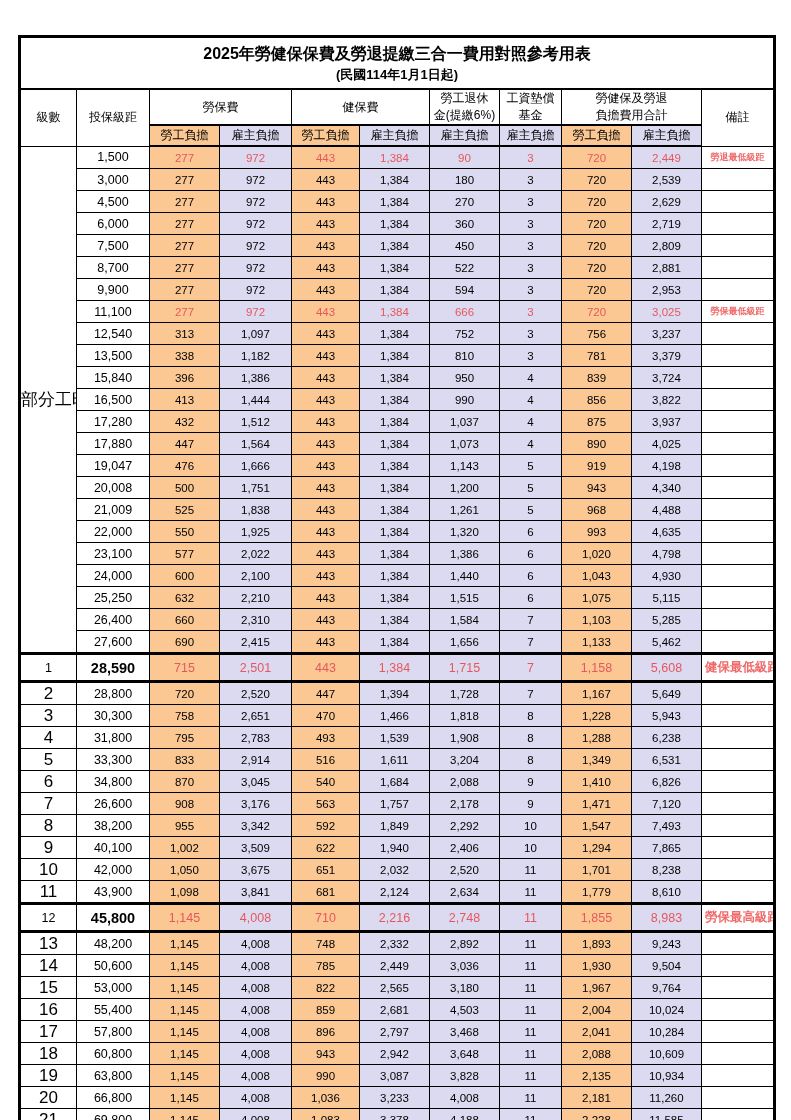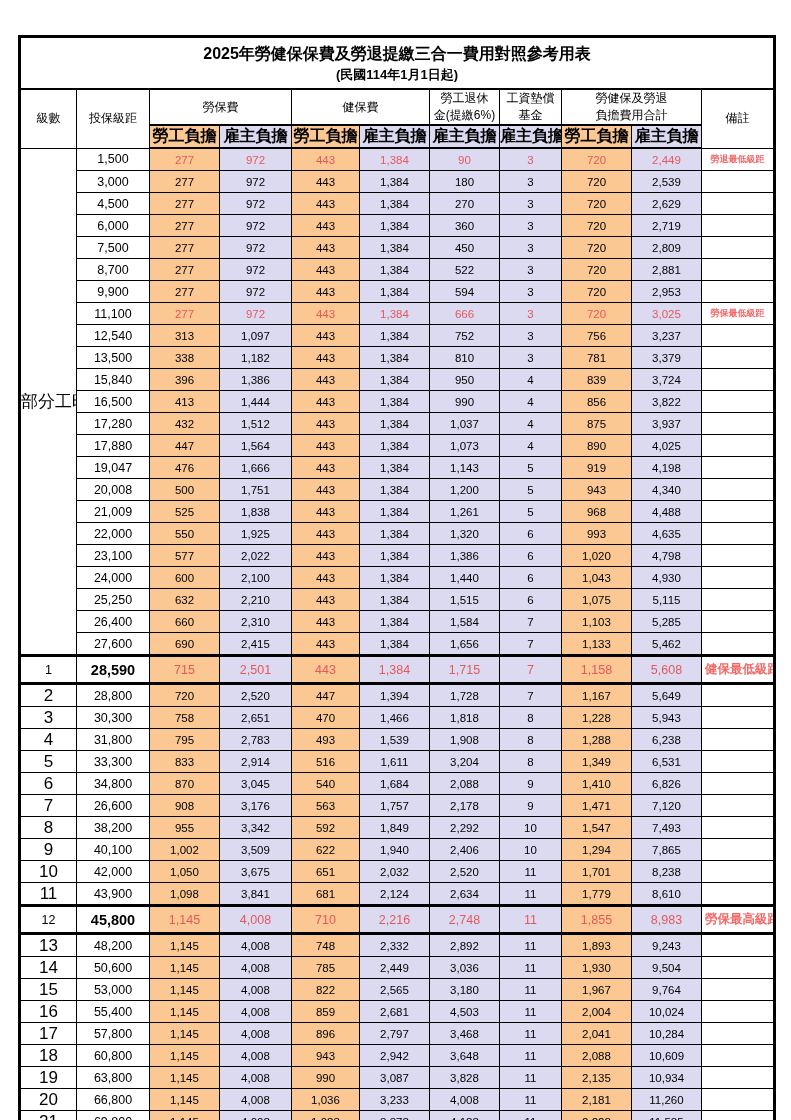--- a/index.html
+++ b/index.html
@@ -10,21 +10,21 @@
   .sheet{position:absolute;left:18px;top:35px;}
   table{border-collapse:collapse;table-layout:fixed;width:755px;border:3px solid #000;}
   td,th{border:1.5px solid #000;text-align:center;vertical-align:middle;padding:0;overflow:hidden;white-space:nowrap;font-weight:normal;}
   
   .title-cell{height:50px;border-bottom:2px solid #000;margin-top:30px;}
   .title-line1{font-size:16px;font-weight:bold;line-height:1.35;}
   .title-line2{font-size:13px;font-weight:bold;line-height:1.2;}
   
   .grp{font-size:12px;height:18px;background:#fff;}
   .grp .l{display:block;line-height:17px;}
-  .sub{font-size:16px;font-weight:bold;height:19px;}
+  .sub{font-size:12px;font-weight:normal;height:19px;}
   .head3{font-size:12px;}
   
   .emp{background:#FBC893;}
   .empl{background:#DCDAF1;}
   
   tbody td{font-size:11.5px;height:21px;}
   td.bracket{font-size:12.5px;background:#fff;}
   td.level{font-size:17px;background:#fff;}
   td.note{font-size:9px;font-weight:bold;color:#F06A6A;background:#fff;padding:0 3px;}
   tr.big-row td{height:25px;}

